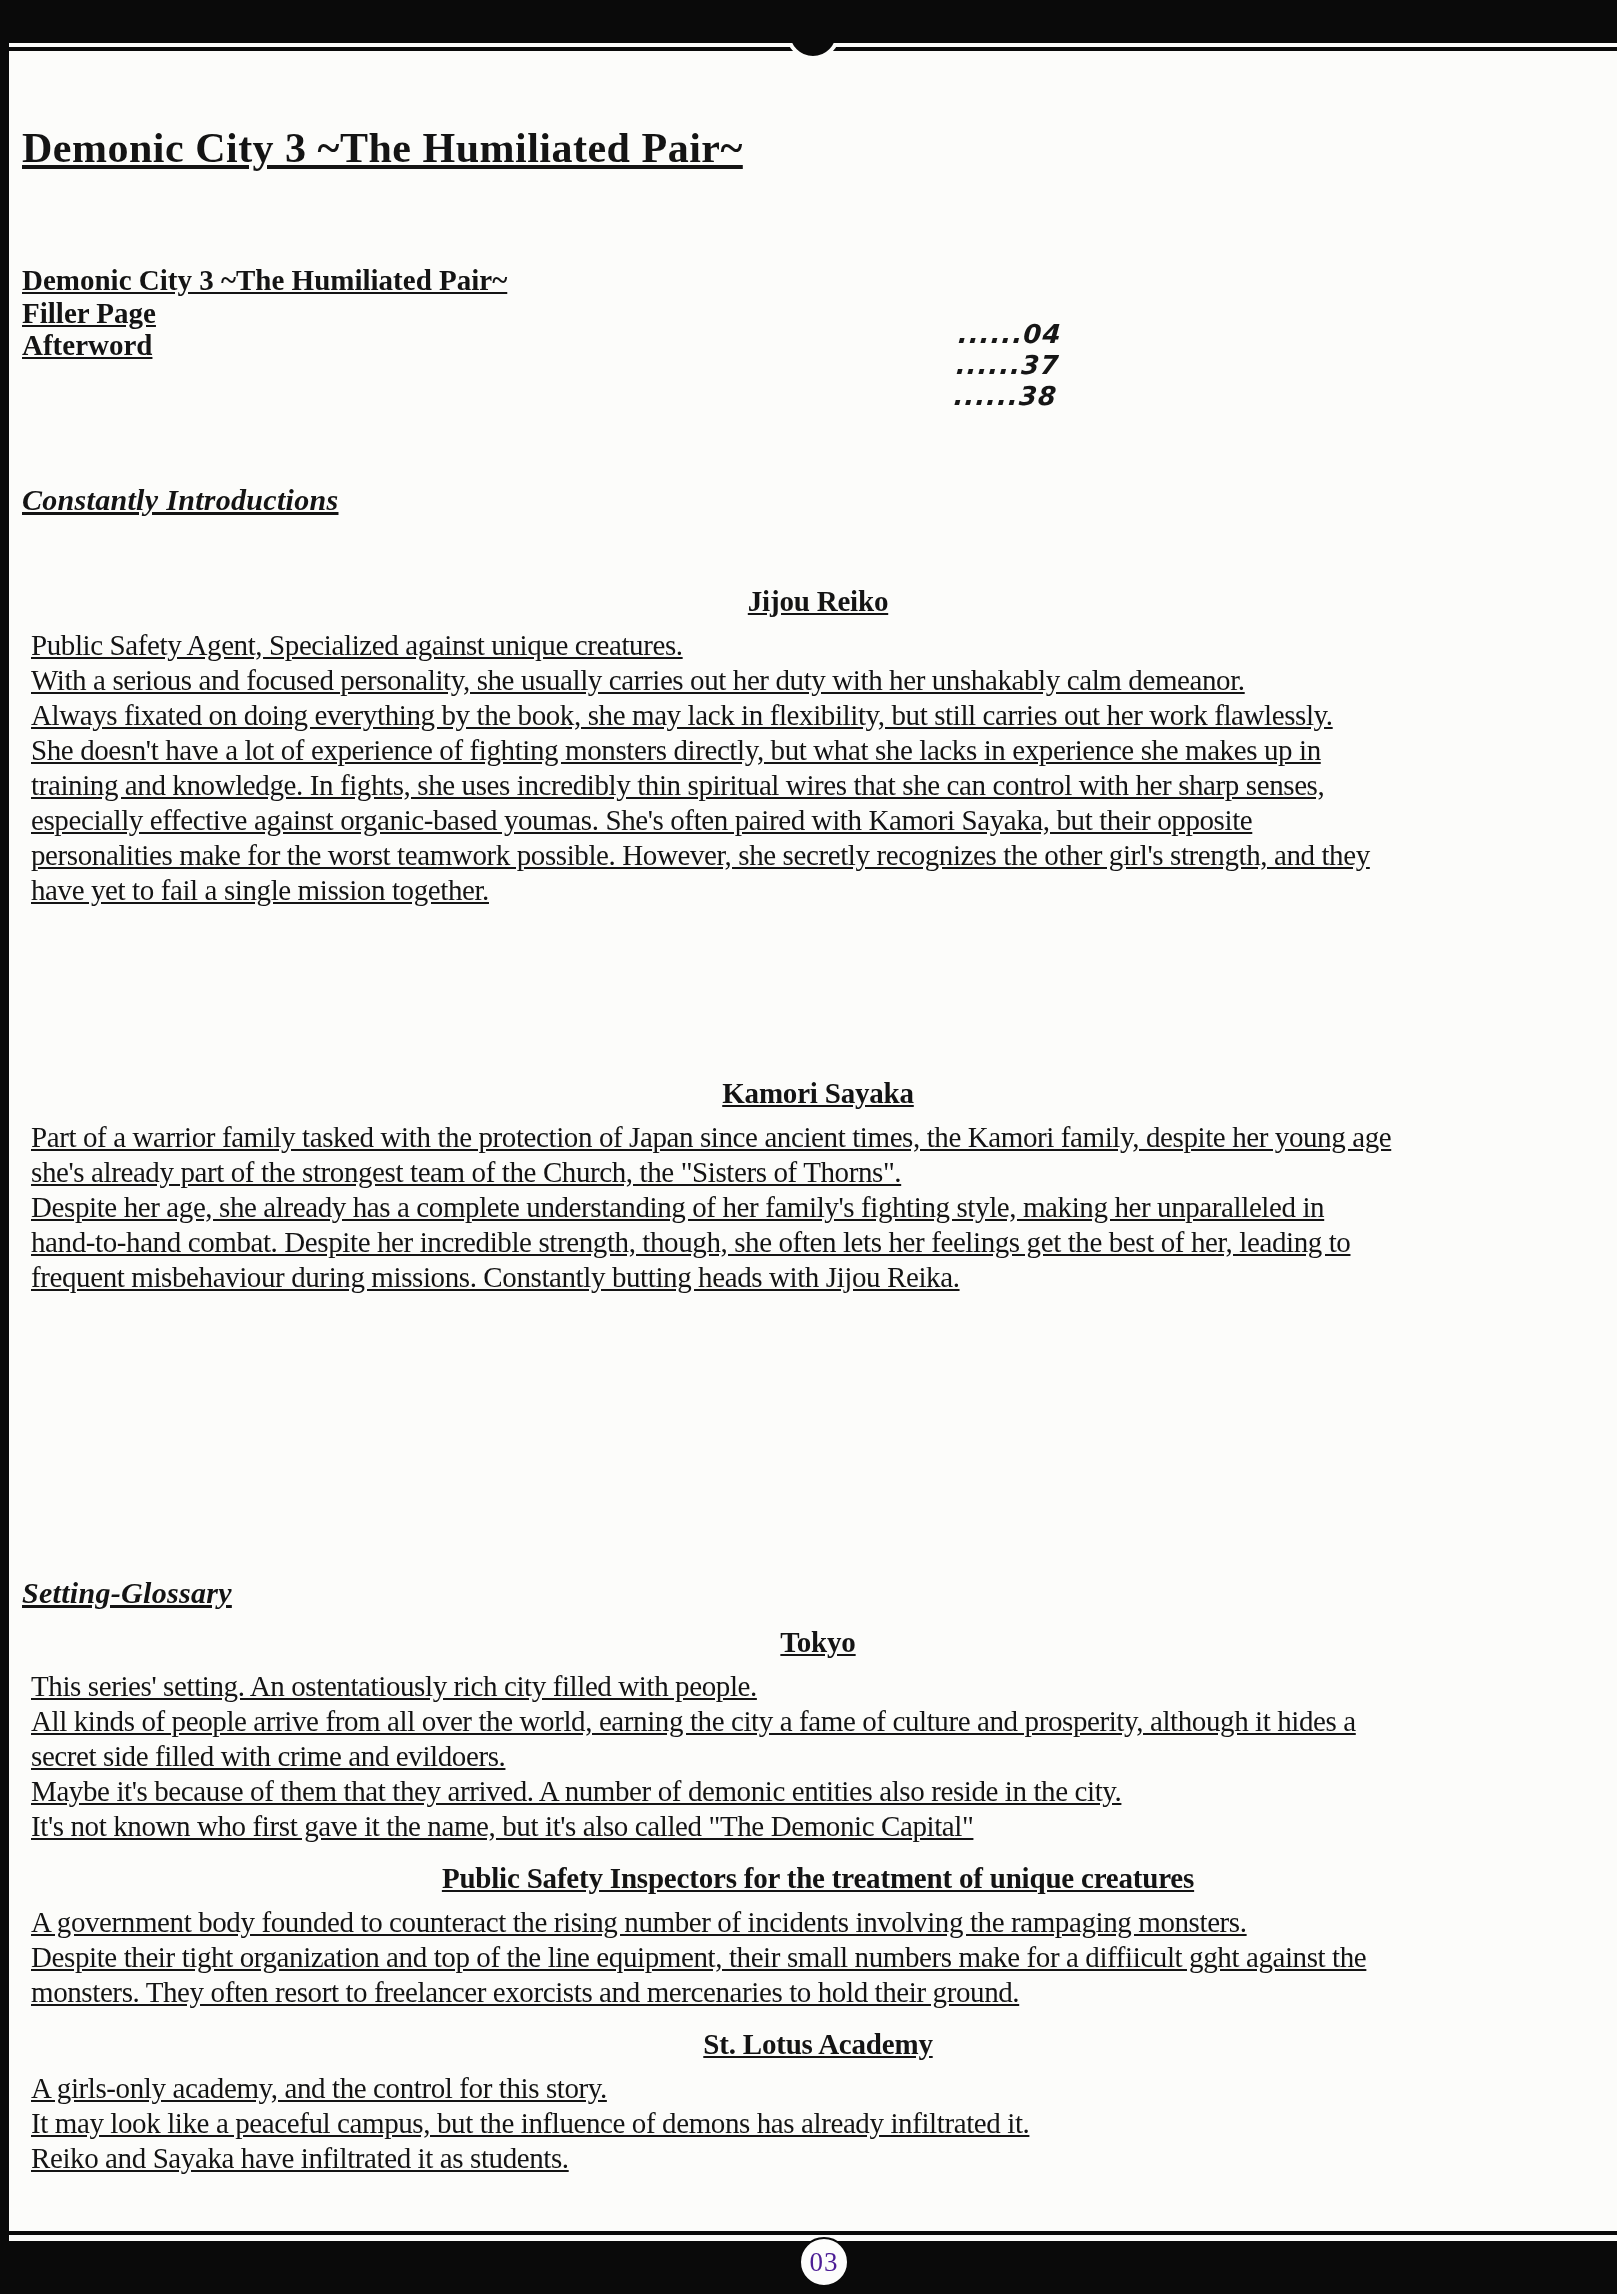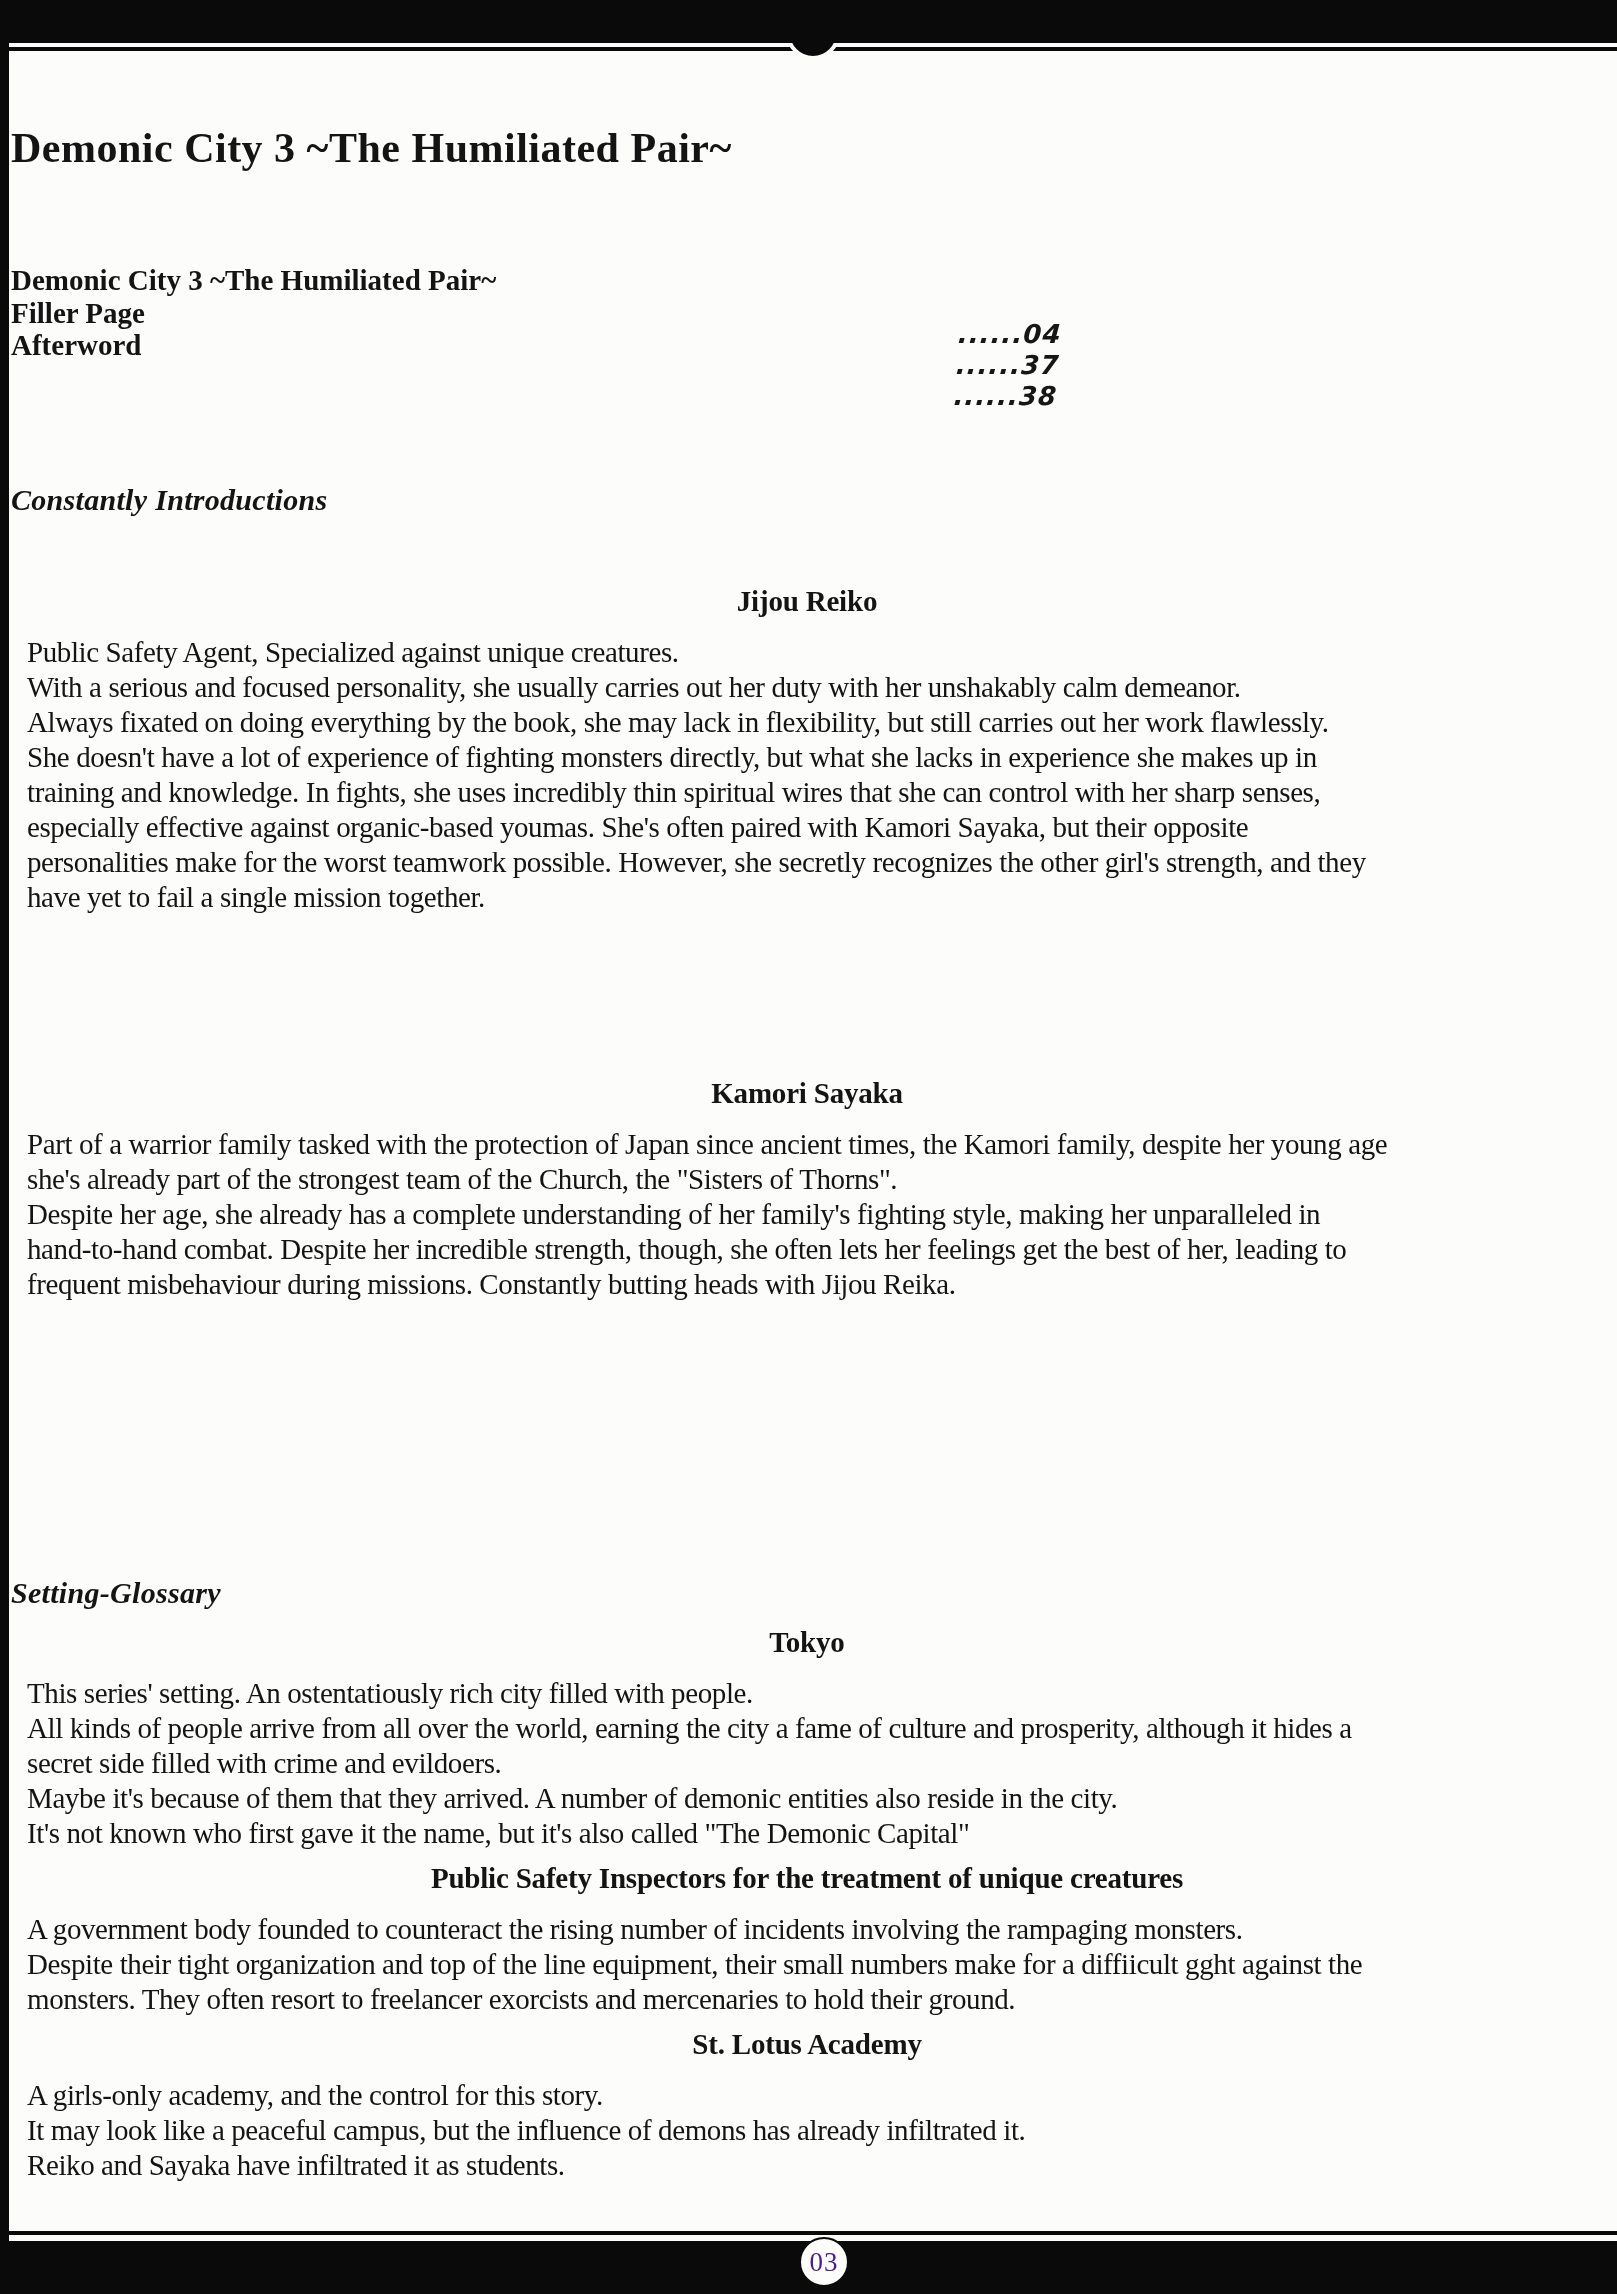--- a/index.html
+++ b/index.html
@@ -23,37 +23,37 @@
   .bottom-line { position:absolute; top:2231px; left:0; right:0; height:3.8px; background:#0a0a0a; z-index:1; }
   .bottom-band { position:absolute; top:2241px; bottom:0; left:0; right:0; background:#0a0a0a; z-index:1; }
   .page-circle {
     position:absolute; left:824px; top:2237px; transform:translateX(-50%);
     width:46px; height:46px; border-radius:50%;
     background:#fdfdfc; border:2.9px solid #0a0a0a; z-index:2;
     display:flex; align-items:center; justify-content:center;
     font-size:27px; letter-spacing:1px; color:#4c1d95;
   }
   
-  .abs { position:absolute; left:11px; width:1592px; }
+  .abs { position:absolute; left:22px; width:1592px;text-decoration:underline; }
   .title { top:96px; font-size:42px; font-weight:bold; letter-spacing:0.5px; }
   .section-heading { font-size:30px; font-weight:bold; font-style:italic; letter-spacing:0.3px; }
   .h-contents { top:200px; }
   .h-characters { top:483px; }
   .h-glossary { top:1530px;margin-top:46px; }
 
   .toc-items { top:264px; font-size:29px; font-weight:bold; line-height:32.5px; }
   .toc-pages {
     position:absolute; left:956px; top:319px; width:210px;
     font-family:"DejaVu Sans","Liberation Sans",sans-serif;
     font-style:italic; font-weight:600; font-size:26px; line-height:31px;
     transform:skewX(-4deg); letter-spacing:1px; color:#161616;
   }
 
   .entry-name { font-size:29px; font-weight:bold; line-height:35px; letter-spacing:-0.2px;text-align:center; }
-  .entry-desc { font-size:29px; line-height:35px; letter-spacing:-0.4px; white-space:pre-line; margin:16px; }
+  .entry-desc { font-size:29px; line-height:35px; letter-spacing:-0.4px; white-space:pre-line; margin:9px; }
 
   .blk-jijou      { top:584px; }
   .blk-kamori     { top:1076px; }
   .blk-tokyo      { top:1625px; }
   .blk-inspectors { top:1861px; }
   .blk-academy    { top:2027px; }
 </style>
 </head>
 <body>
 

